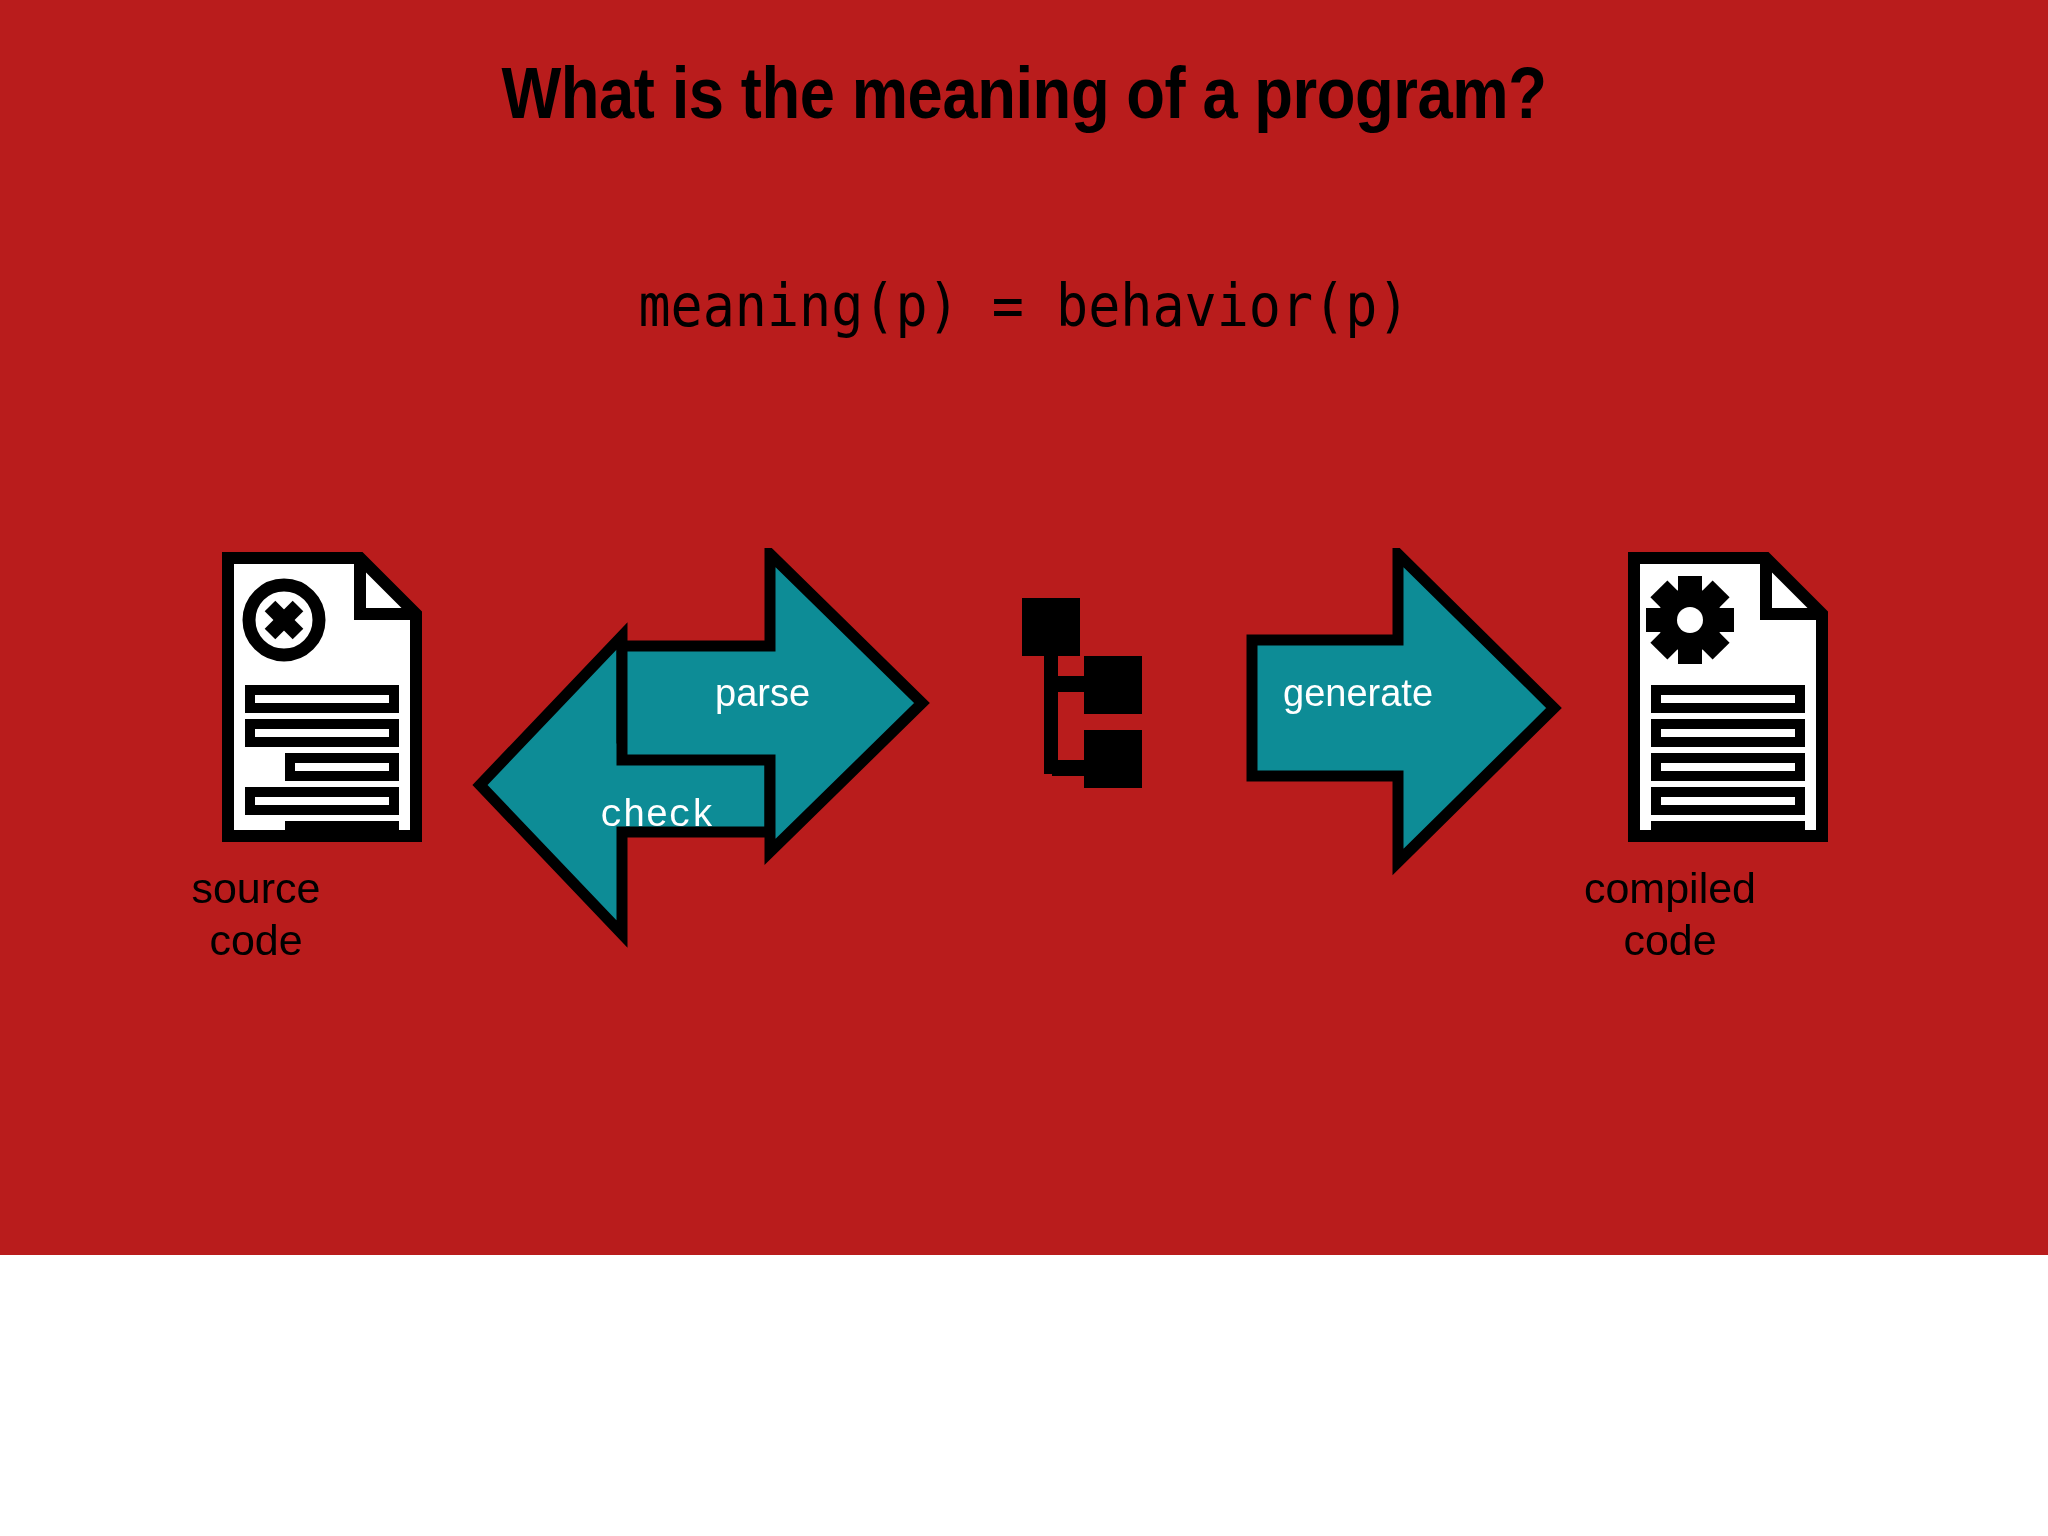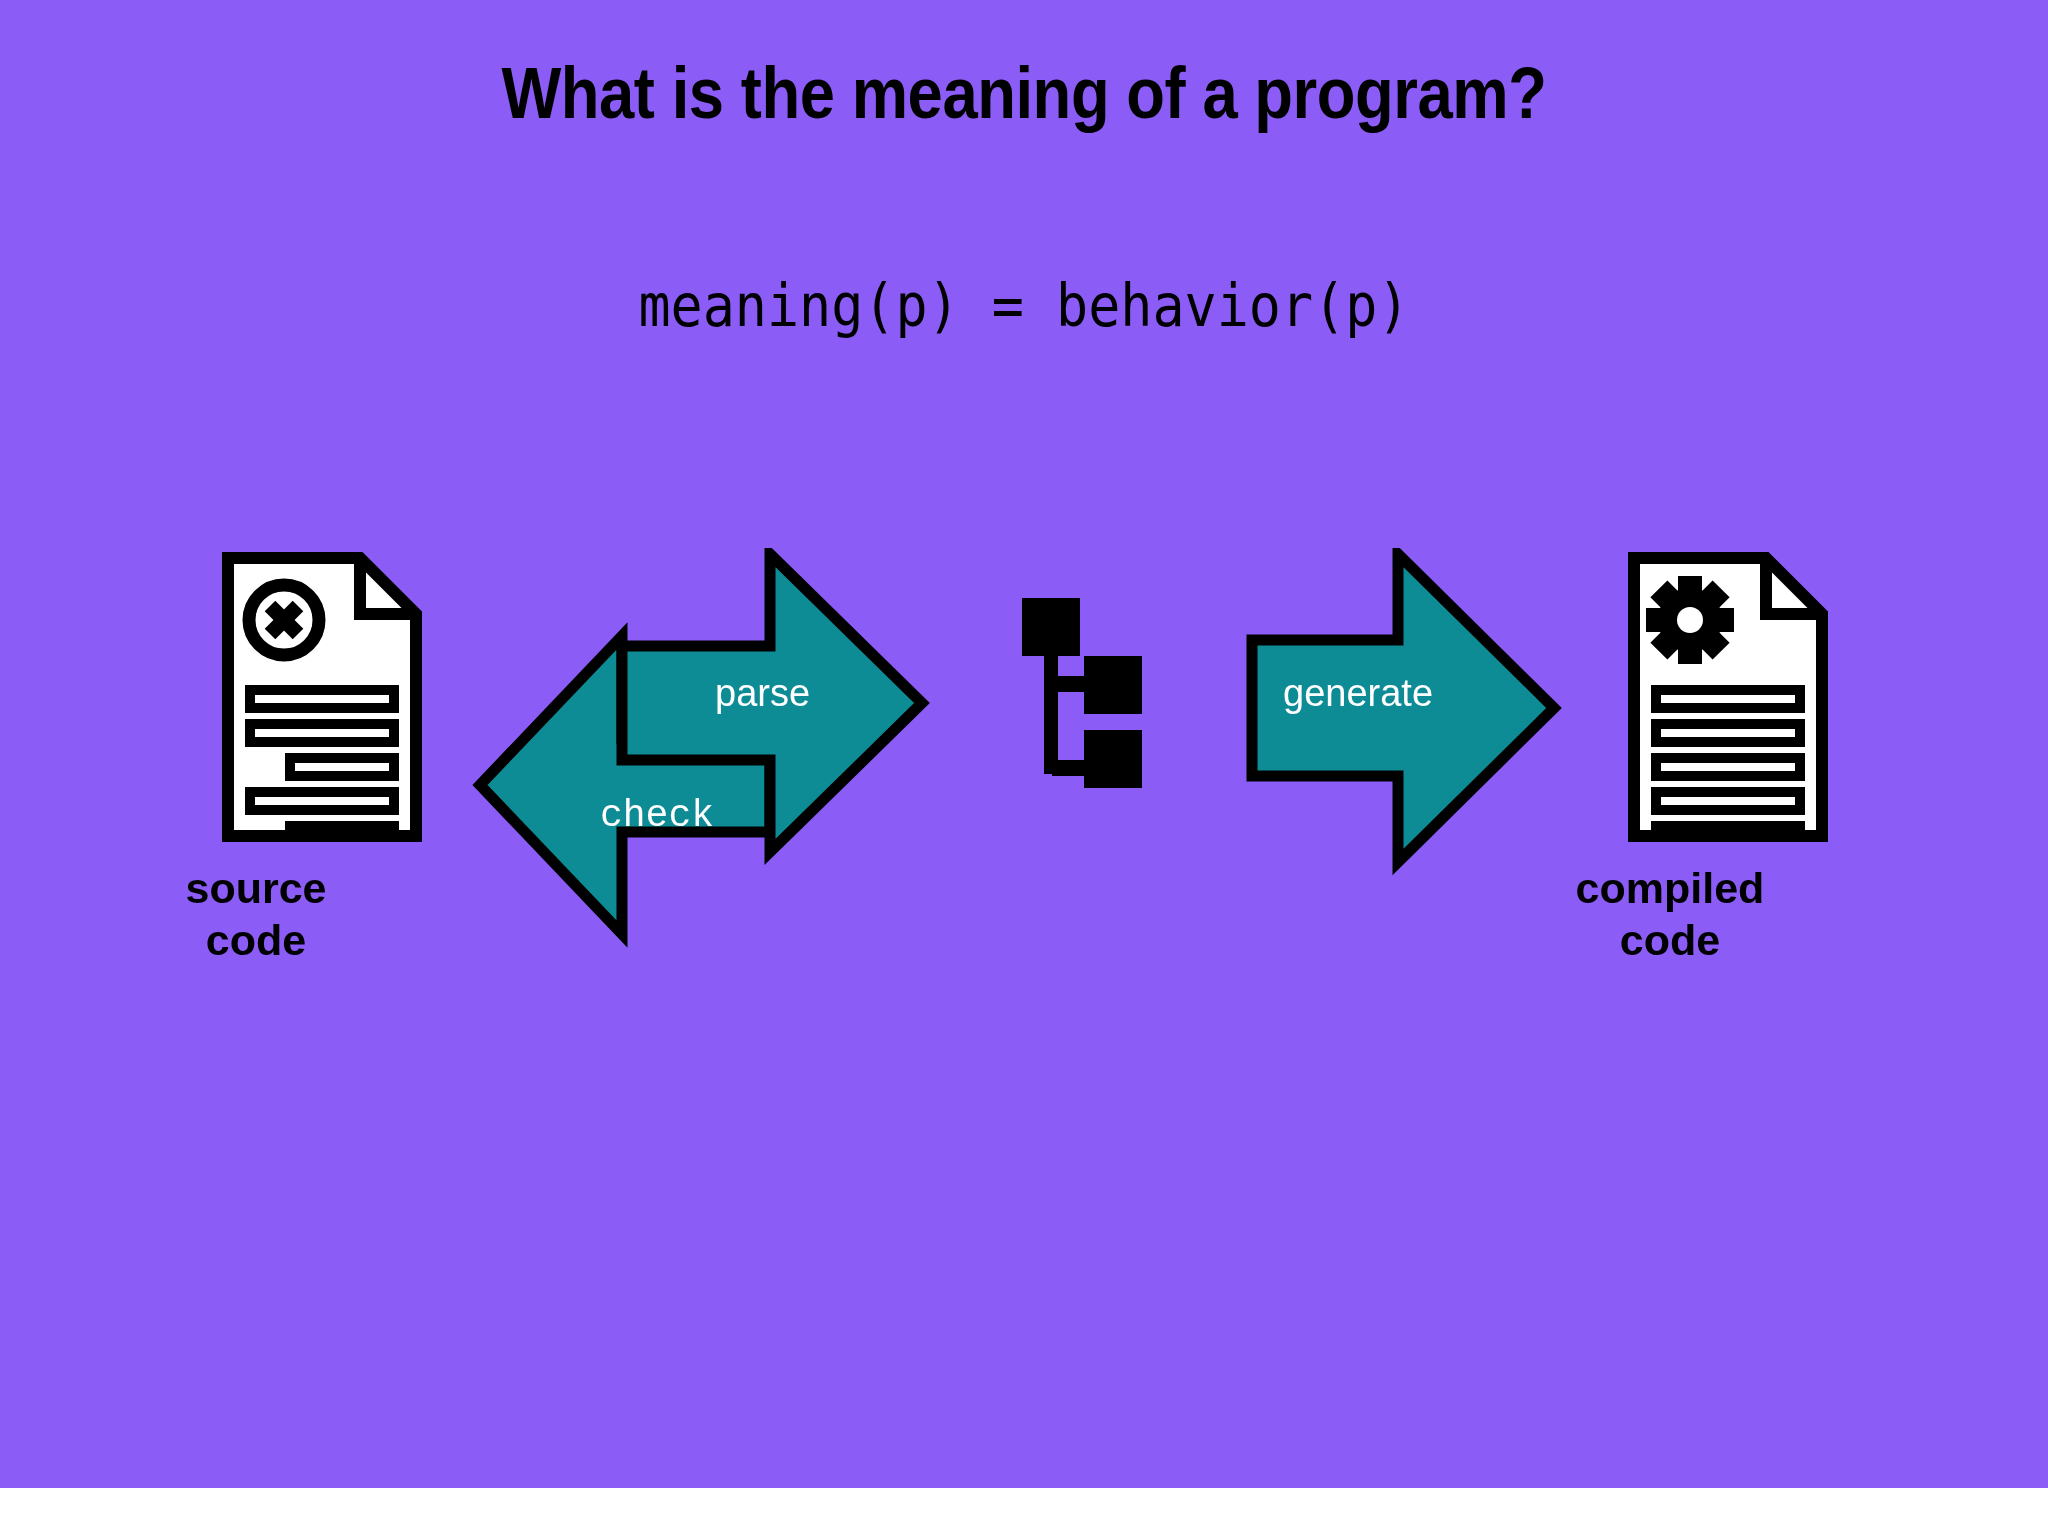--- a/index.html
+++ b/index.html
@@ -3,22 +3,22 @@
 <meta charset="utf-8">
 <style>
   html, body {
     margin: 0;
     padding: 0;
     background: #ffffff;
   }
   #slide {
     position: relative;
     width: 2048px;
-    height: 1488px;
-    background: #8b5cf6;
+    height: 1255px;
+    background: #b91c1c;
     overflow: hidden;
     font-family: "Liberation Sans", sans-serif;
     color: #000000;
   }
 
   
   #title {
     position: absolute;
     left: 0;
     top: 52px;
@@ -59,21 +59,21 @@
 
   .doc-wrap { position: absolute; }
   #source-doc-wrap { left: 222px;  top: 22px; }
   #machine-doc-wrap { left: 1628px; top: 22px; }
 
   .doc-label {
     position: absolute;
     width: 300px;
     text-align: center;
     font-family: "Liberation Sans", sans-serif;
-    font-weight: bold;
+    font-weight: normal;
     font-size: 43px;
     line-height: 1.22;
     color: #000;
   }
   #source-label  { left: 106px;  top: 862px; }
   #machine-label { left: 1520px; top: 862px; }
 
   .arrow-label {
     position: absolute;
     color: #ffffff;

